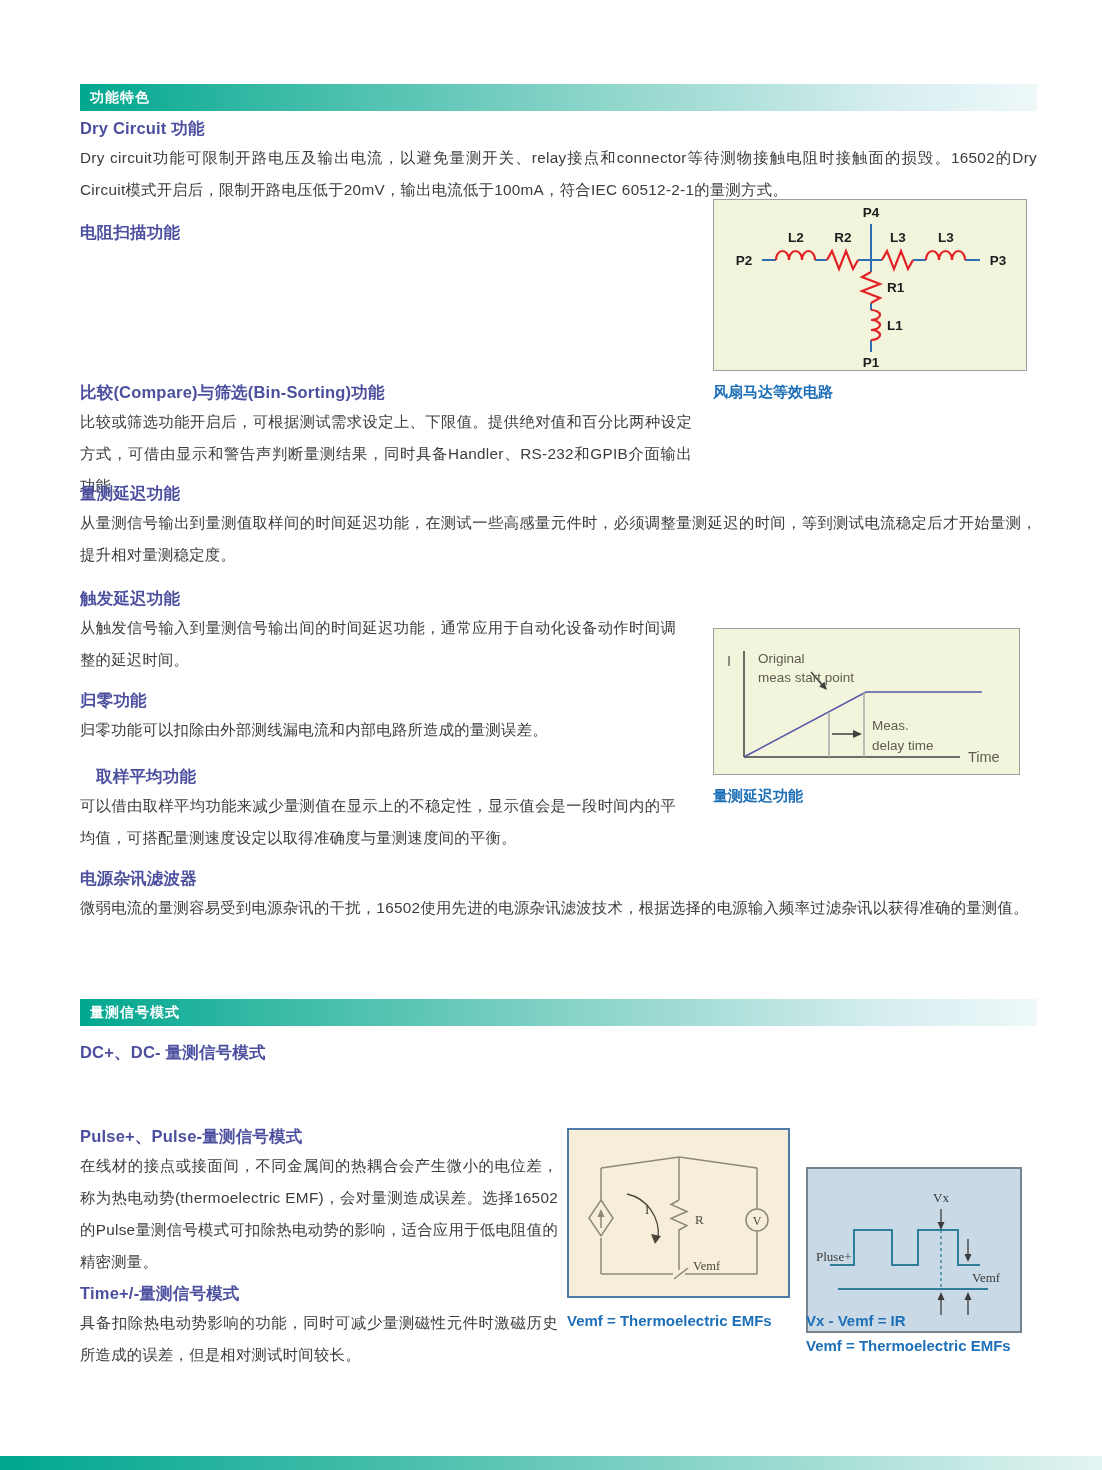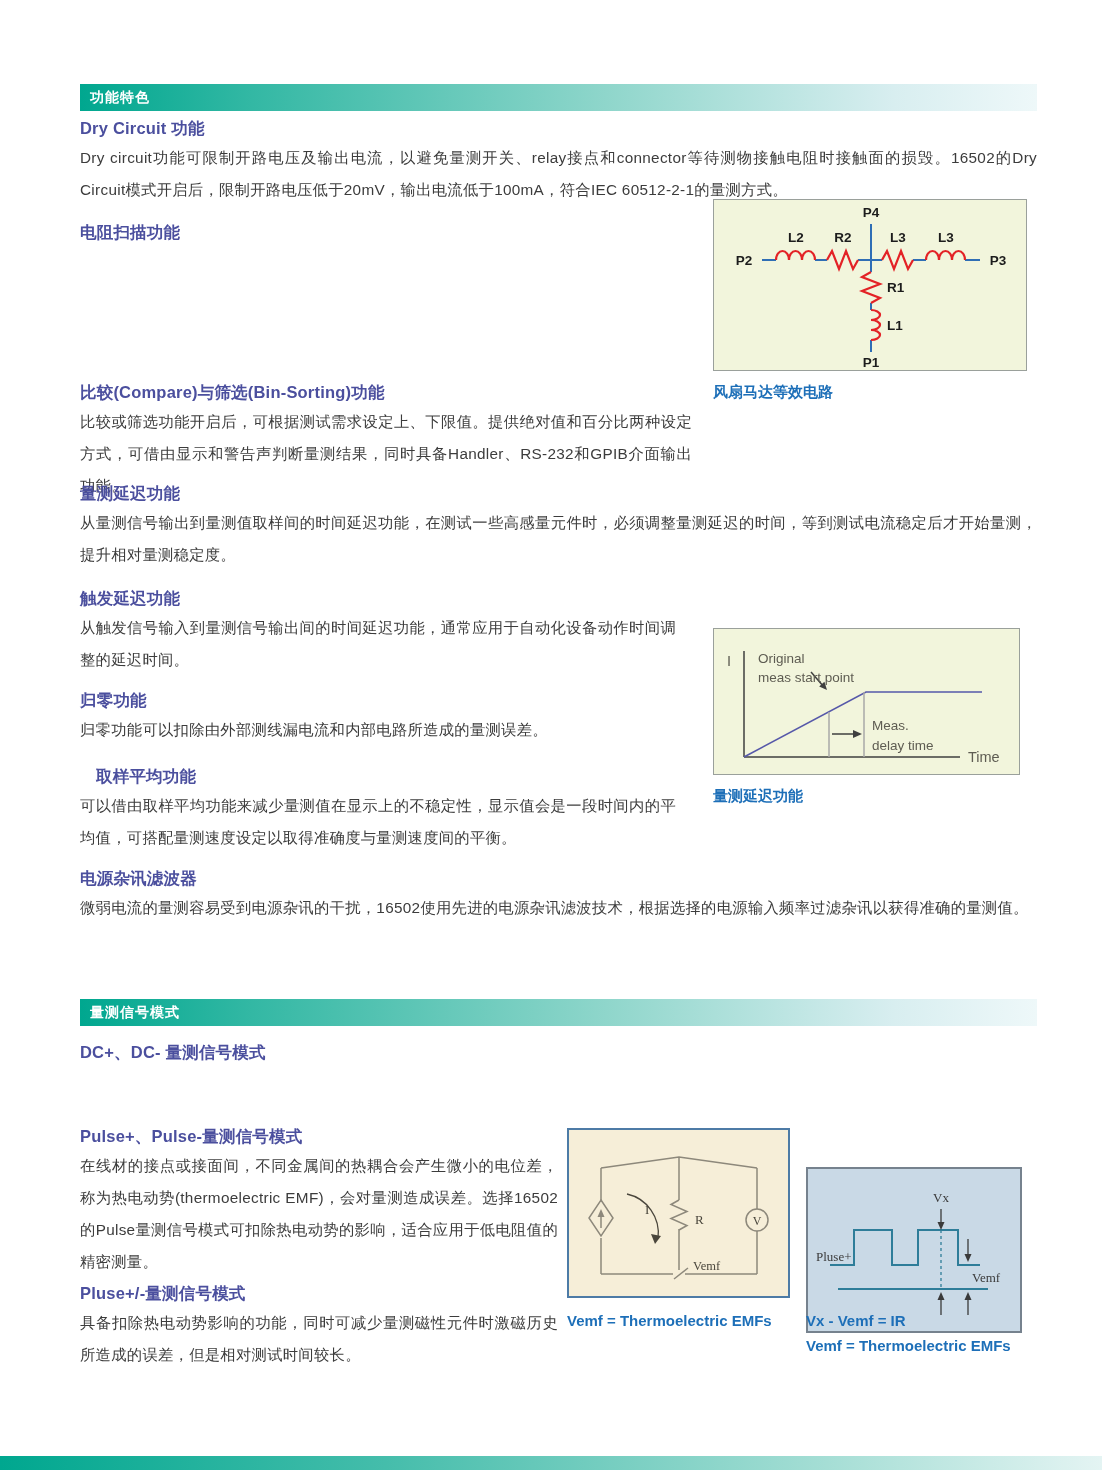--- a/index.html
+++ b/index.html
@@ -192,18 +192,18 @@
         <polygon points="160,123 156.5,131 163.5,131"></polygon>
         <text class="serif" x="133" y="33" font-size="13" text-anchor="middle">Vx</text>
         <text class="serif" x="8" y="92" font-size="13">Pluse+</text>
         <text class="serif" x="164" y="113" font-size="13">Vemf</text>
       </g>
     </svg>
   </div>
   <div class="abs caption" style="left:806px; top:1308px;">Vx - Vemf = IR</div>
   <div class="abs caption" style="left:806px; top:1333px;">Vemf = Thermoelectric EMFs</div>
 
-  <div class="abs sec-h" style="left:80px; top:1283px;">Pluse+/-量测信号模式</div>
+  <div class="abs sec-h" style="left:80px; top:1283px;">Time+/-量测信号模式</div>
   <div class="abs body-text" style="left:80px; top:1307px; width:478px;">具备扣除热电动势影响的功能，同时可减少量测磁性元件时激磁历史所造成的误差，但是相对测试时间较长。</div>
 
   <div class="abs footerbar" style="left:0px; top:1456px;"></div>
 
 </div>
 
 </body></html>

